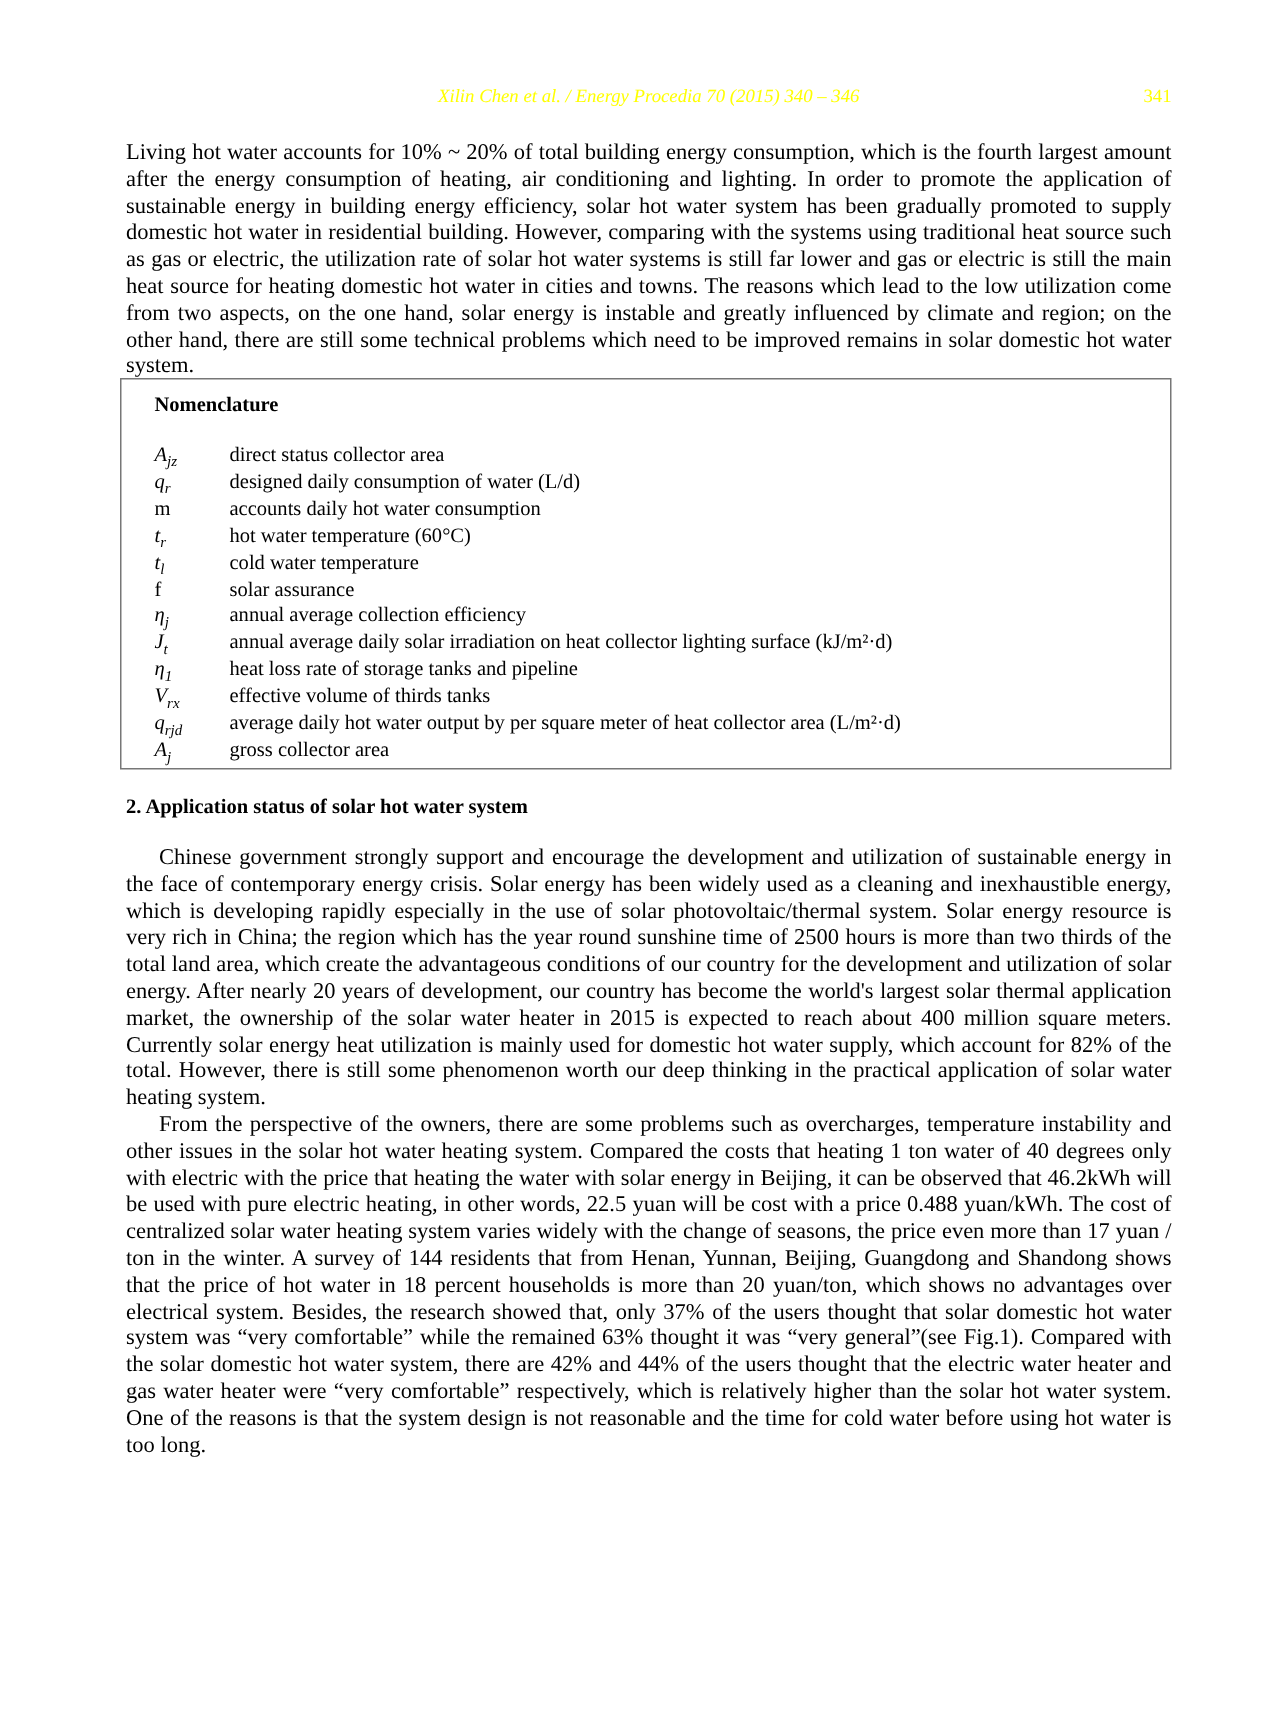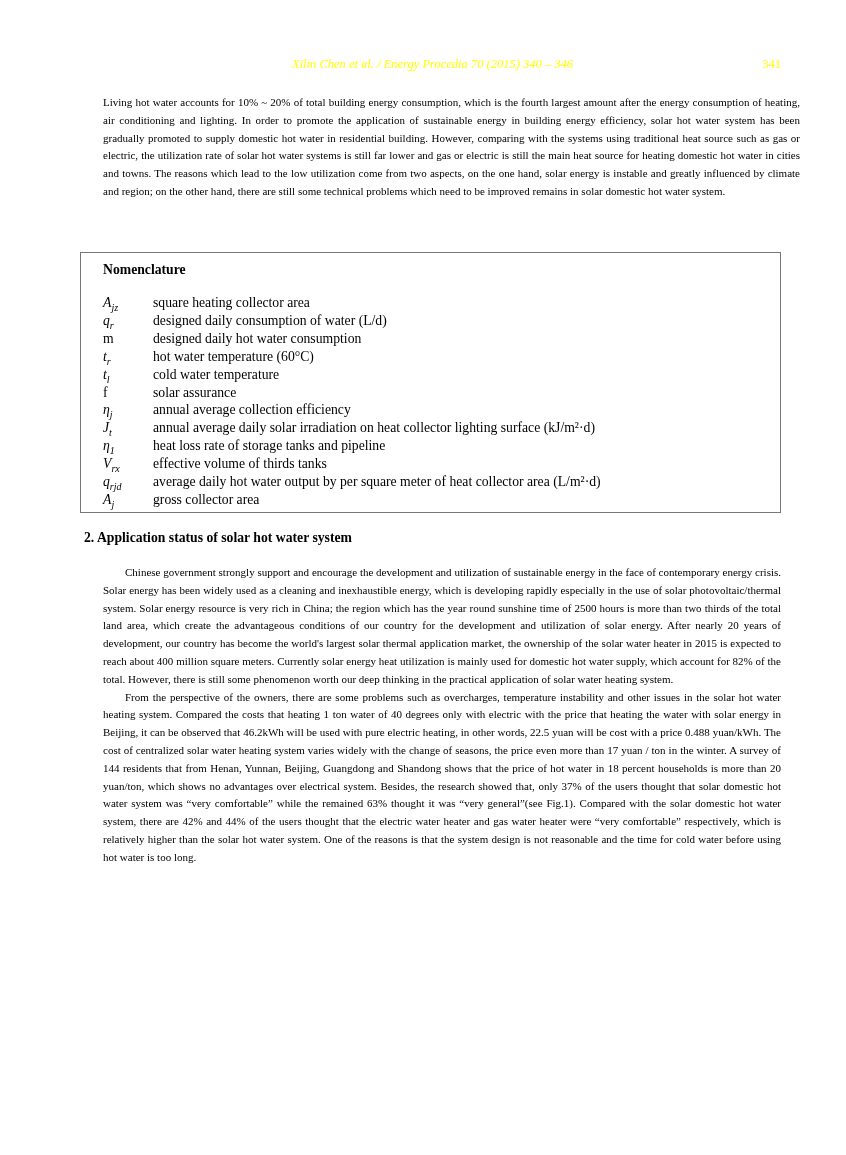--- a/index.html
+++ b/index.html
@@ -31,24 +31,23 @@
     font-style: italic;
   }
   .pagenum {
     position: absolute;
     right: 0;
     top: 0;
     font-style: normal;
   }
   
   .body-text {
-    font-size: 11px;
+    font-size: 15px;
     line-height: 17.8px;
     text-align: justify;
-    margin-left: 19px;
   }
   .intro {
     position: absolute;
     top: 94px;
     left: 84px;
     width: 697px;
   }
   
   .nom-box {
     position: absolute;
@@ -107,29 +106,29 @@
     <span class="pagenum accent" style="color: rgb(255, 255, 0);">341</span>
   </div>
 
   <p class="body-text intro">Living hot water accounts for 10% ~ 20% of total building energy consumption, which is the fourth largest amount after the energy consumption of heating, air conditioning and lighting. In order to promote the application of sustainable energy in building energy efficiency, solar hot water system has been gradually promoted to supply domestic hot water in residential building. However, comparing with the systems using traditional heat source such as gas or electric, the utilization rate of solar hot water systems is still far lower and gas or electric is still the main heat source for heating domestic hot water in cities and towns. The reasons which lead to the low utilization come from two aspects, on the one hand, solar energy is instable and greatly influenced by climate and region; on the other hand, there are still some technical problems which need to be improved remains in solar domestic hot water system.</p>
 
   <div class="nom-box">
     <div class="nom-title">Nomenclature</div>
     <div class="nom-entries">
         <div class="nom-row">
           <span class="nom-sym italic"><span>A</span><sub>jz</sub></span>
-          <span class="nom-desc">square heating collector area</span>
+          <span class="nom-desc">direct status collector area</span>
         </div>
         <div class="nom-row">
           <span class="nom-sym italic"><span>q</span><sub>r</sub></span>
           <span class="nom-desc">designed daily consumption of water (L/d)</span>
         </div>
         <div class="nom-row">
           <span class="nom-sym"><span>m</span></span>
-          <span class="nom-desc">designed daily hot water consumption</span>
+          <span class="nom-desc">accounts daily hot water consumption</span>
         </div>
         <div class="nom-row">
           <span class="nom-sym italic"><span>t</span><sub>r</sub></span>
           <span class="nom-desc">hot water temperature (60°C)</span>
         </div>
         <div class="nom-row">
           <span class="nom-sym italic"><span>t</span><sub>l</sub></span>
           <span class="nom-desc">cold water temperature</span>
         </div>
         <div class="nom-row">

